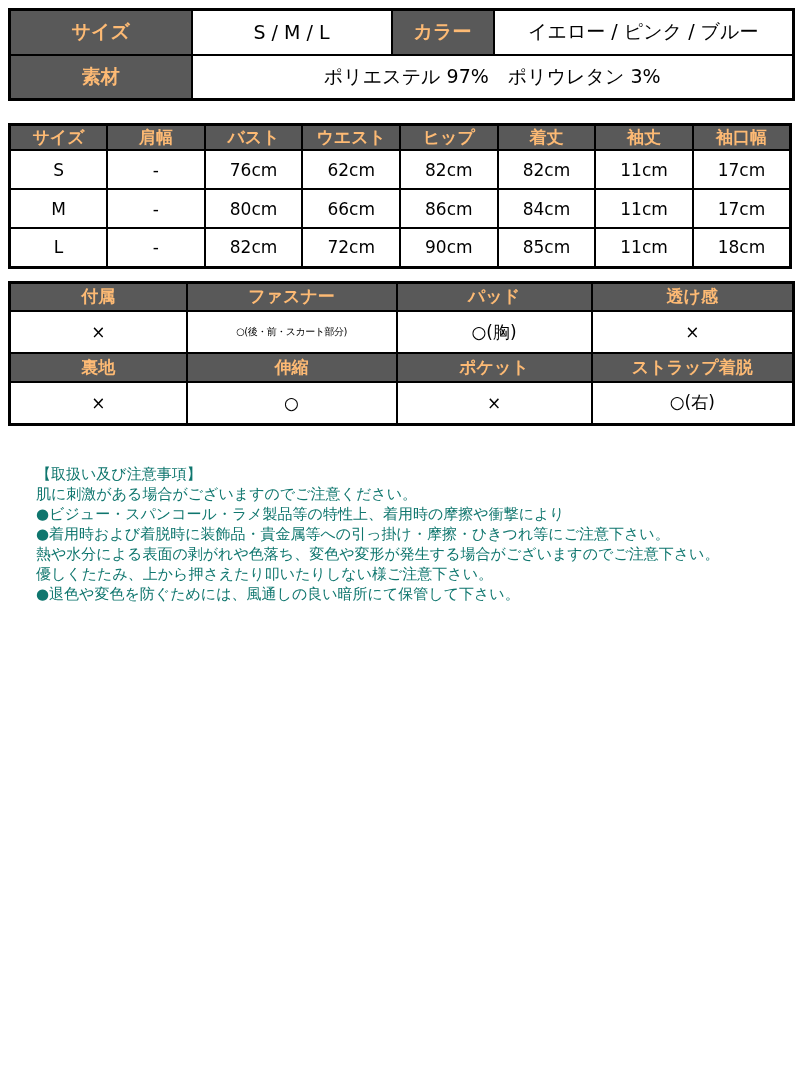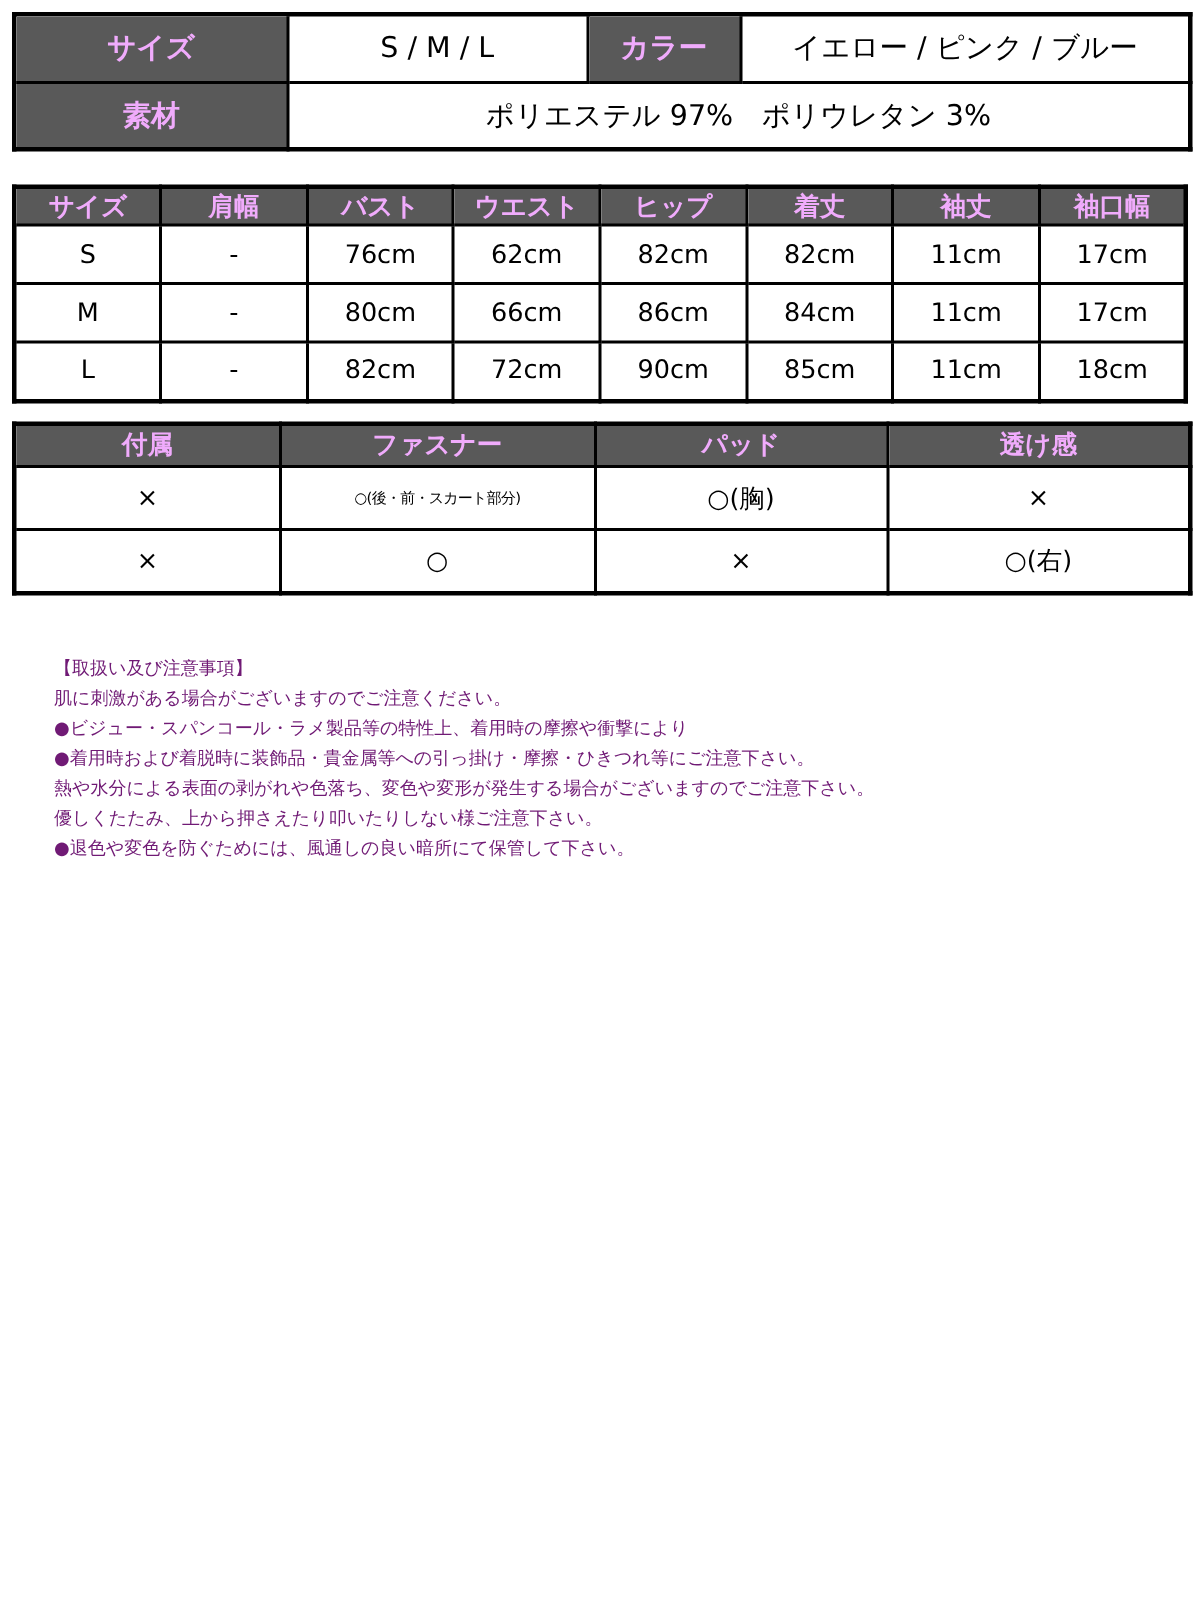--- a/index.html
+++ b/index.html
@@ -26,44 +26,44 @@
   table.tbl th, table.tbl td {
     border: 2px solid #000000;
     text-align: center;
     vertical-align: middle;
     padding: 0 2px;
     overflow: hidden;
     white-space: nowrap;
   }
   table.tbl th {
     background: #595959;
-    color: #f0abfc;
+    color: #fdba74;
     font-weight: bold;
   }
   
   .top-table { font-size: 19px; }
   .top-table tr { height: 45px; }
   
   .meas-table { margin-top: 22px; font-size: 17px; }
   .meas-table tr.head-row { height: 25px; }
   .meas-table tr.data-row { height: 39px; }
   .meas-table th { font-size: 17px; }
   
   .feat-table { margin-top: 12px; font-size: 17px; }
   .feat-table tr.head-row { height: 29px; margin-top: 24px; }
   .feat-table tr.data-row { height: 42px; }
   .feat-table td.tight { font-size: 10px; letter-spacing: -0.5px; }
   
   .notes {
     margin-top: 38px;
     padding-left: 28px;
     padding-right: 10px;
-    font-size: 12px;
+    font-size: 15px;
     line-height: 20px;
-    color: #701a75;
+    color: #0f766e;
   }
   .notes .line { white-space: nowrap; }
 </style>
 </head>
 <body>
 
 <div class="page">
 
   <table class="tbl top-table">
     <colgroup>
@@ -144,20 +144,26 @@
       <th>ファスナー</th>
       <th>パッド</th>
       <th>透け感</th>
     </tr>
     <tr class="data-row">
       <td>×</td>
       <td class="tight">○(後・前・スカート部分)</td>
       <td>○(胸)</td>
       <td>×</td>
     </tr>
+    <tr class="head-row">
+      <th>裏地</th>
+      <th>伸縮</th>
+      <th>ポケット</th>
+      <th>ストラップ着脱</th>
+    </tr>
     <tr class="data-row">
       <td>×</td>
       <td>○</td>
       <td>×</td>
       <td>○(右)</td>
     </tr>
   </tbody>
     </table>
 
   <div class="notes">

